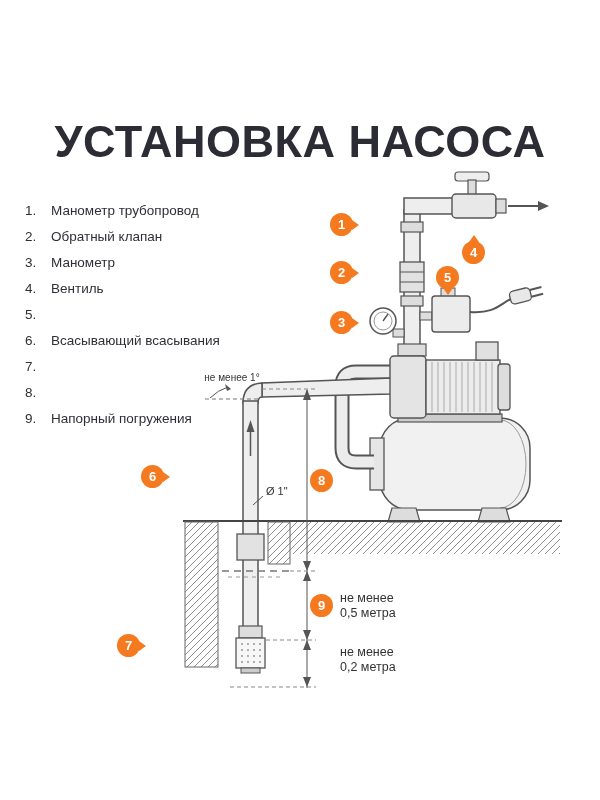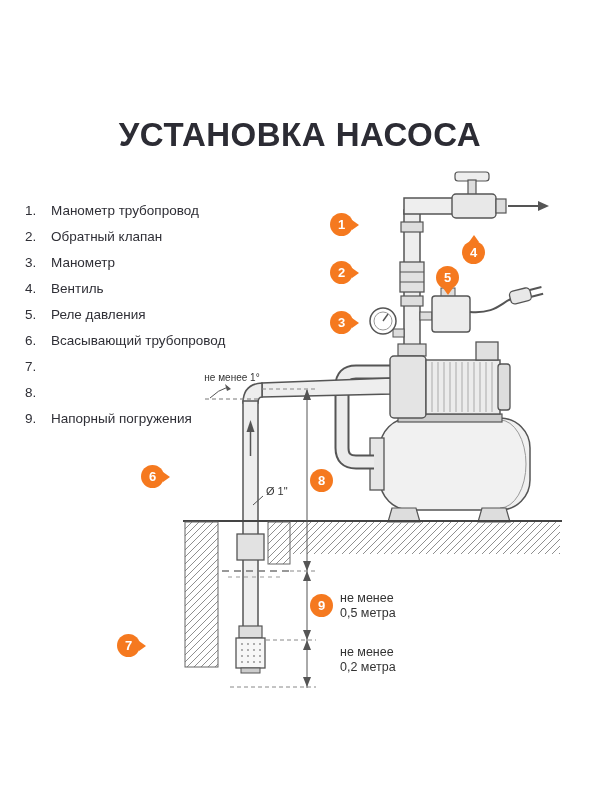--- a/index.html
+++ b/index.html
@@ -1,19 +1,19 @@
 <!DOCTYPE html>
 <html><head>
 <meta charset="utf-8">
 <style>
   html,body{margin:0;padding:0;background:#fff;}
   .page{position:relative;width:600px;height:800px;background:#ffffff;overflow:hidden;
         font-family:"Liberation Sans",sans-serif;color:#333;}
   .title{position:absolute;top:116px;left:0;width:600px;text-align:center;
-         font-size:33px;font-weight:800;letter-spacing:.5px;color:#2c2c34;}
+         font-size:45px;font-weight:800;letter-spacing:.5px;color:#2c2c34;}
   .legend{position:absolute;left:25px;top:202px;width:232px;}
   .legend-item{display:grid;grid-template-columns:24px 1fr;column-gap:2px;
                font-size:13.5px;line-height:1.3;margin-bottom:8.5px;color:#2f2f36;}
   .legend-num{font-weight:400;}
   .badge{position:absolute;width:23px;height:23px;border-radius:50%;background:#F5791F;
          color:#fff;font-weight:700;font-size:13px;display:flex;align-items:center;
          justify-content:center;z-index:5;}
   .tail{position:absolute;width:0;height:0;}
   .tail-right{right:-6px;top:50%;transform:translateY(-50%);
               border-top:5px solid transparent;border-bottom:5px solid transparent;
@@ -49,25 +49,24 @@
     <div class="legend-item">
       <span class="legend-num">3.</span>
       <span>Манометр</span>
     </div>
     <div class="legend-item">
       <span class="legend-num">4.</span>
       <span>Вентиль</span>
     </div>
     <div class="legend-item">
       <span class="legend-num">5.</span>
-      <span>Реле давления</span>
     </div>
     <div class="legend-item">
       <span class="legend-num">6.</span>
-      <span>Всасывающий трубопровод</span>
+      <span>Всасывающий всасывания</span>
     </div>
     <div class="legend-item">
       <span class="legend-num">7.</span>
     </div>
     <div class="legend-item">
       <span class="legend-num">8.</span>
     </div>
     <div class="legend-item">
       <span class="legend-num">9.</span>
       <span>Напорный погружения</span>

